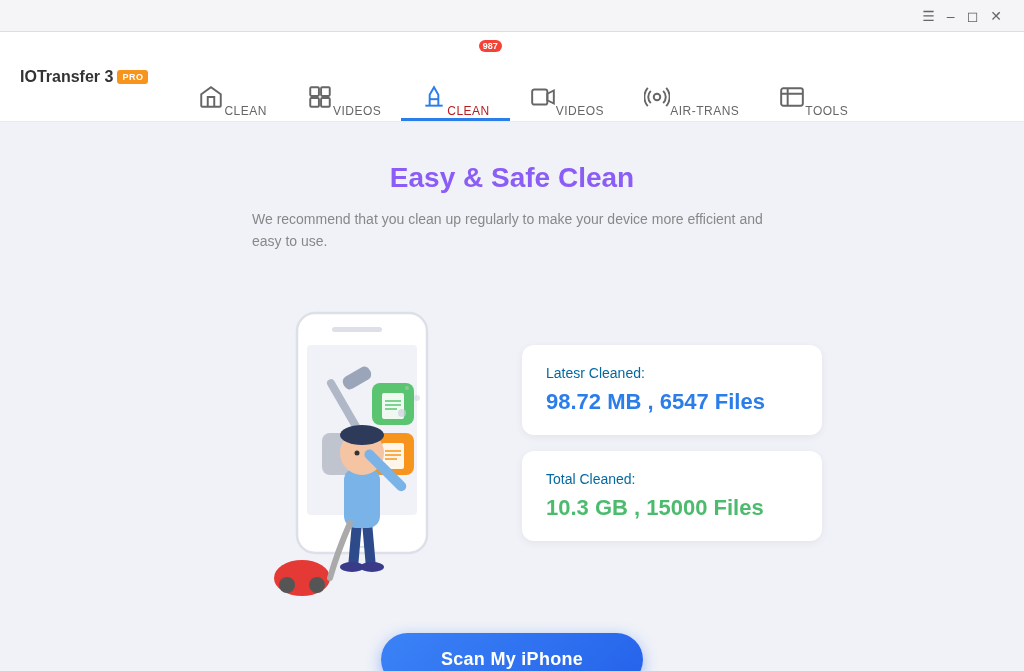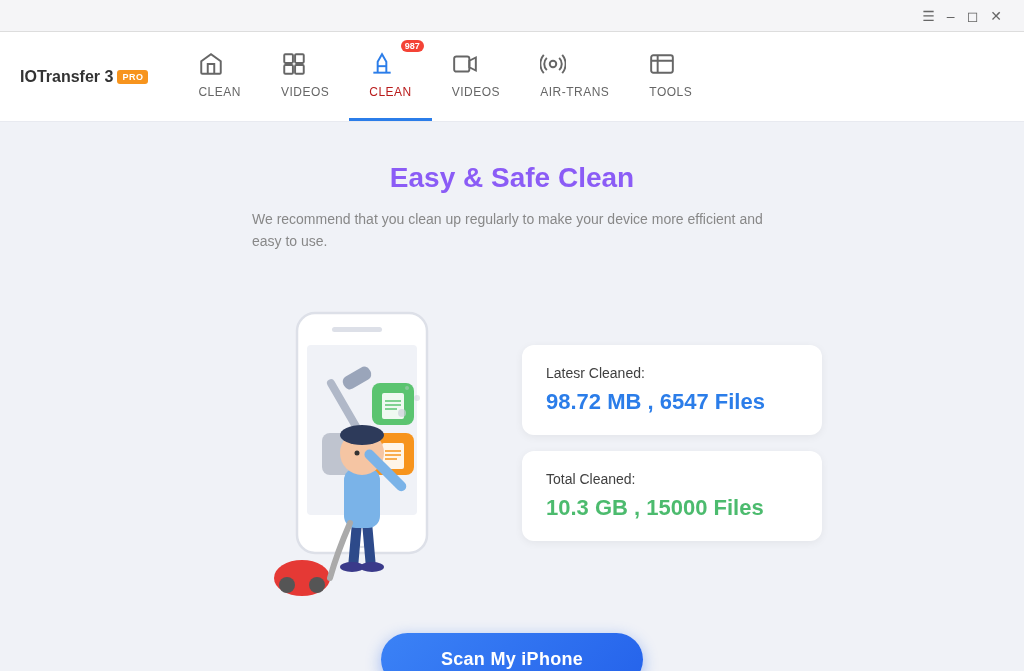--- a/index.html
+++ b/index.html
@@ -77,22 +77,22 @@
 
     
     .nav-tabs {
       display: flex;
       align-items: center;
       flex: 1;
       height: 100%;
     }
     .nav-tab {
       display: flex;
-      flex-direction: column;
-      align-items: flex-start;
+      flex-direction: row;
+      align-items: flex-end;
       justify-content: center;
       padding: 0 20px;
       height: 100%;
       cursor: pointer;
       position: relative;
       text-decoration: none;
       border-bottom: 3px solid transparent;
       transition: all 0.2s;
     }
     .nav-tab.active {
@@ -180,21 +180,21 @@
       width: 300px;
     }
     .stat-card {
       background: #fff;
       border-radius: 12px;
       padding: 20px 24px;
       box-shadow: 0 2px 8px rgba(0,0,0,0.06);
     }
     .stat-label {
       font-size: 14px;
-      color: #404040;
+      color: #0369a1;
       margin-bottom: 8px;
     }
     .stat-value-blue {
       font-size: 22px;
       font-weight: 700;
       color: #2b7de9;
     }
     .stat-value-green {
       font-size: 22px;
       font-weight: 700;

